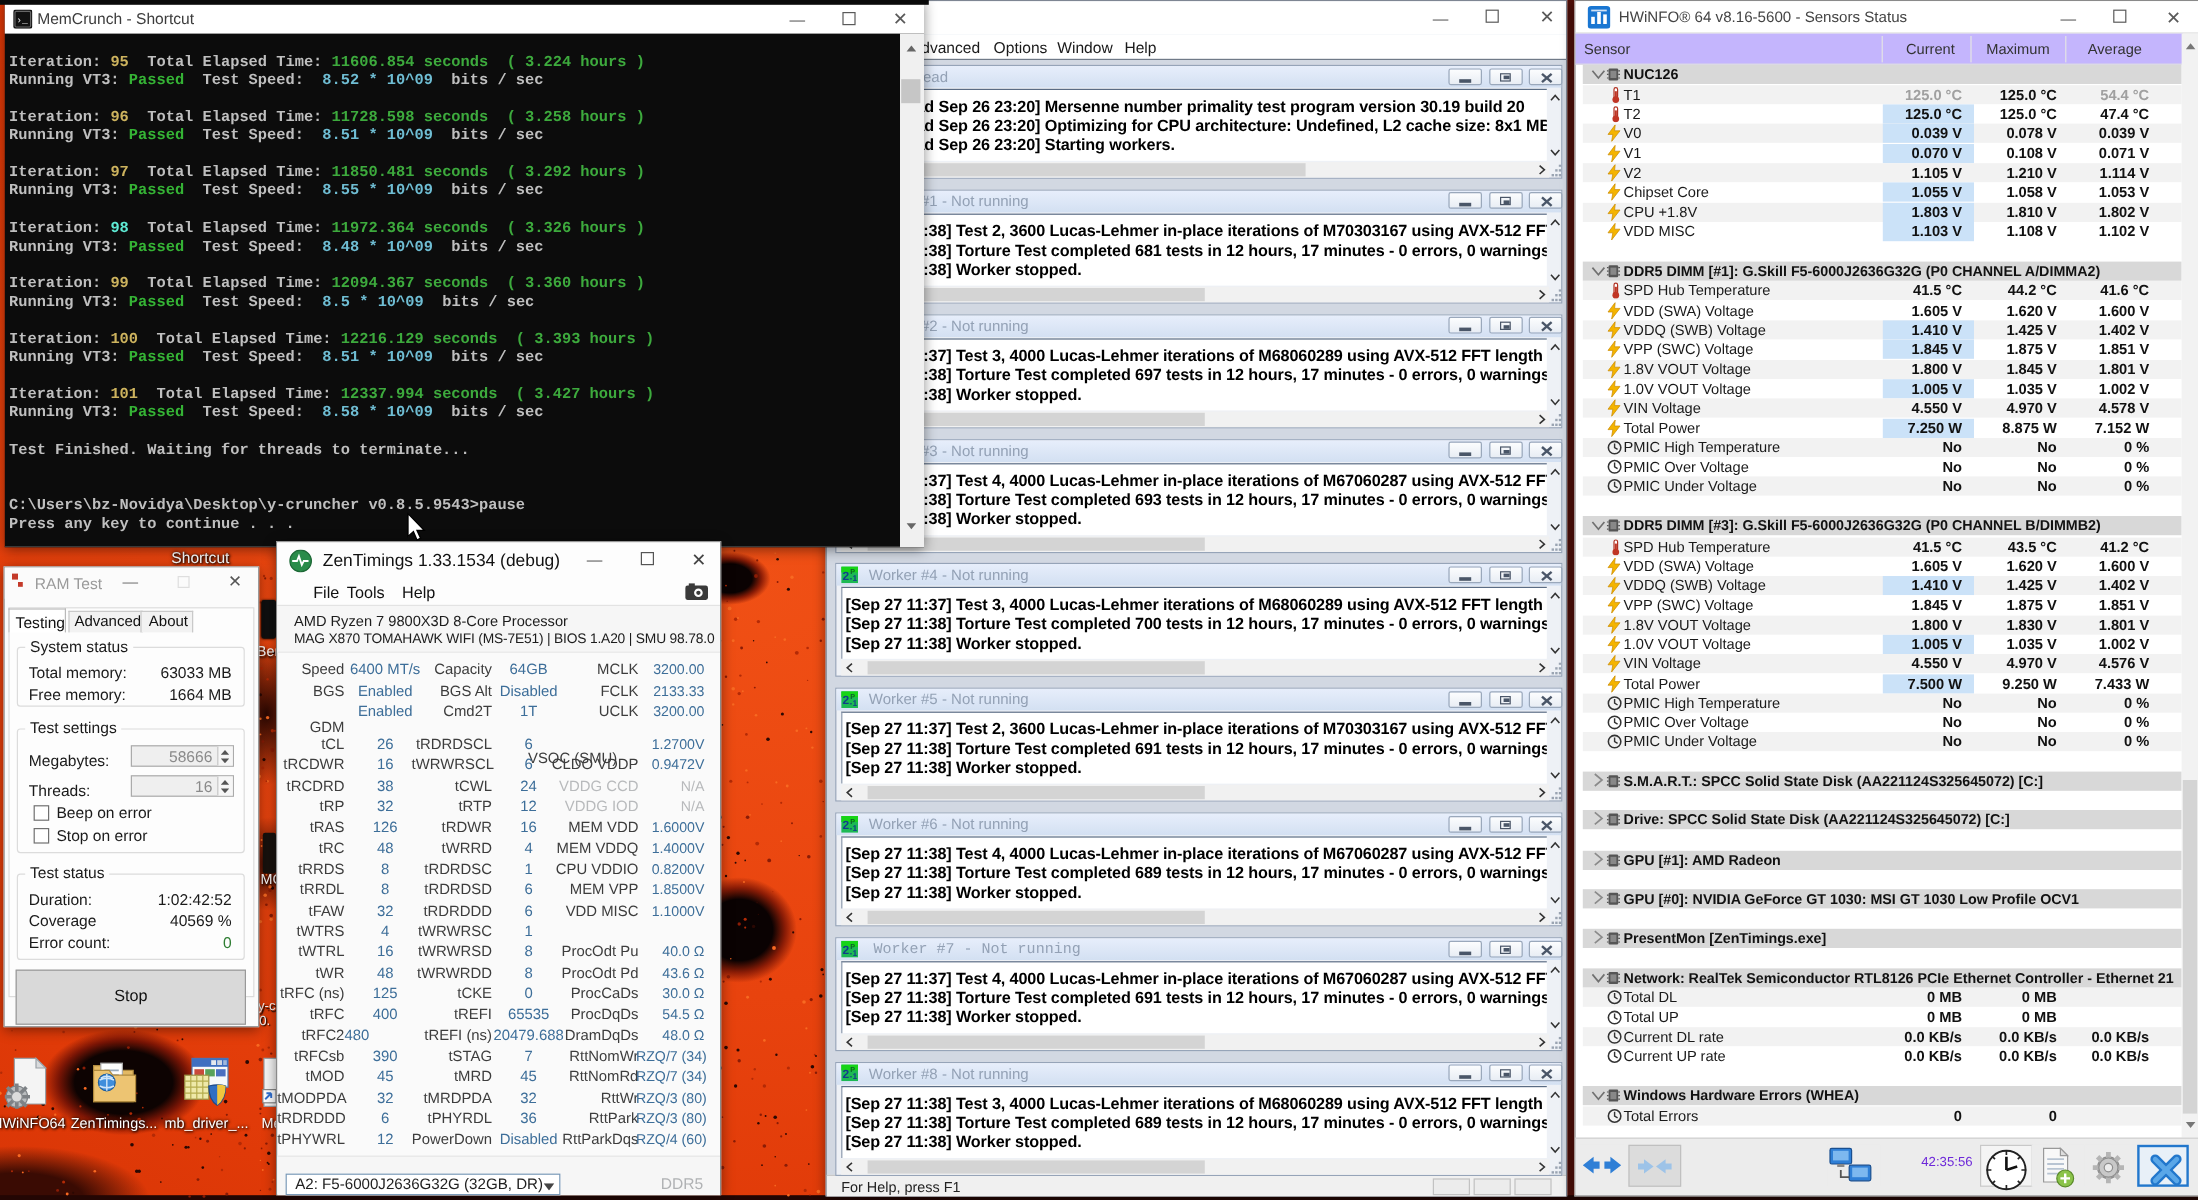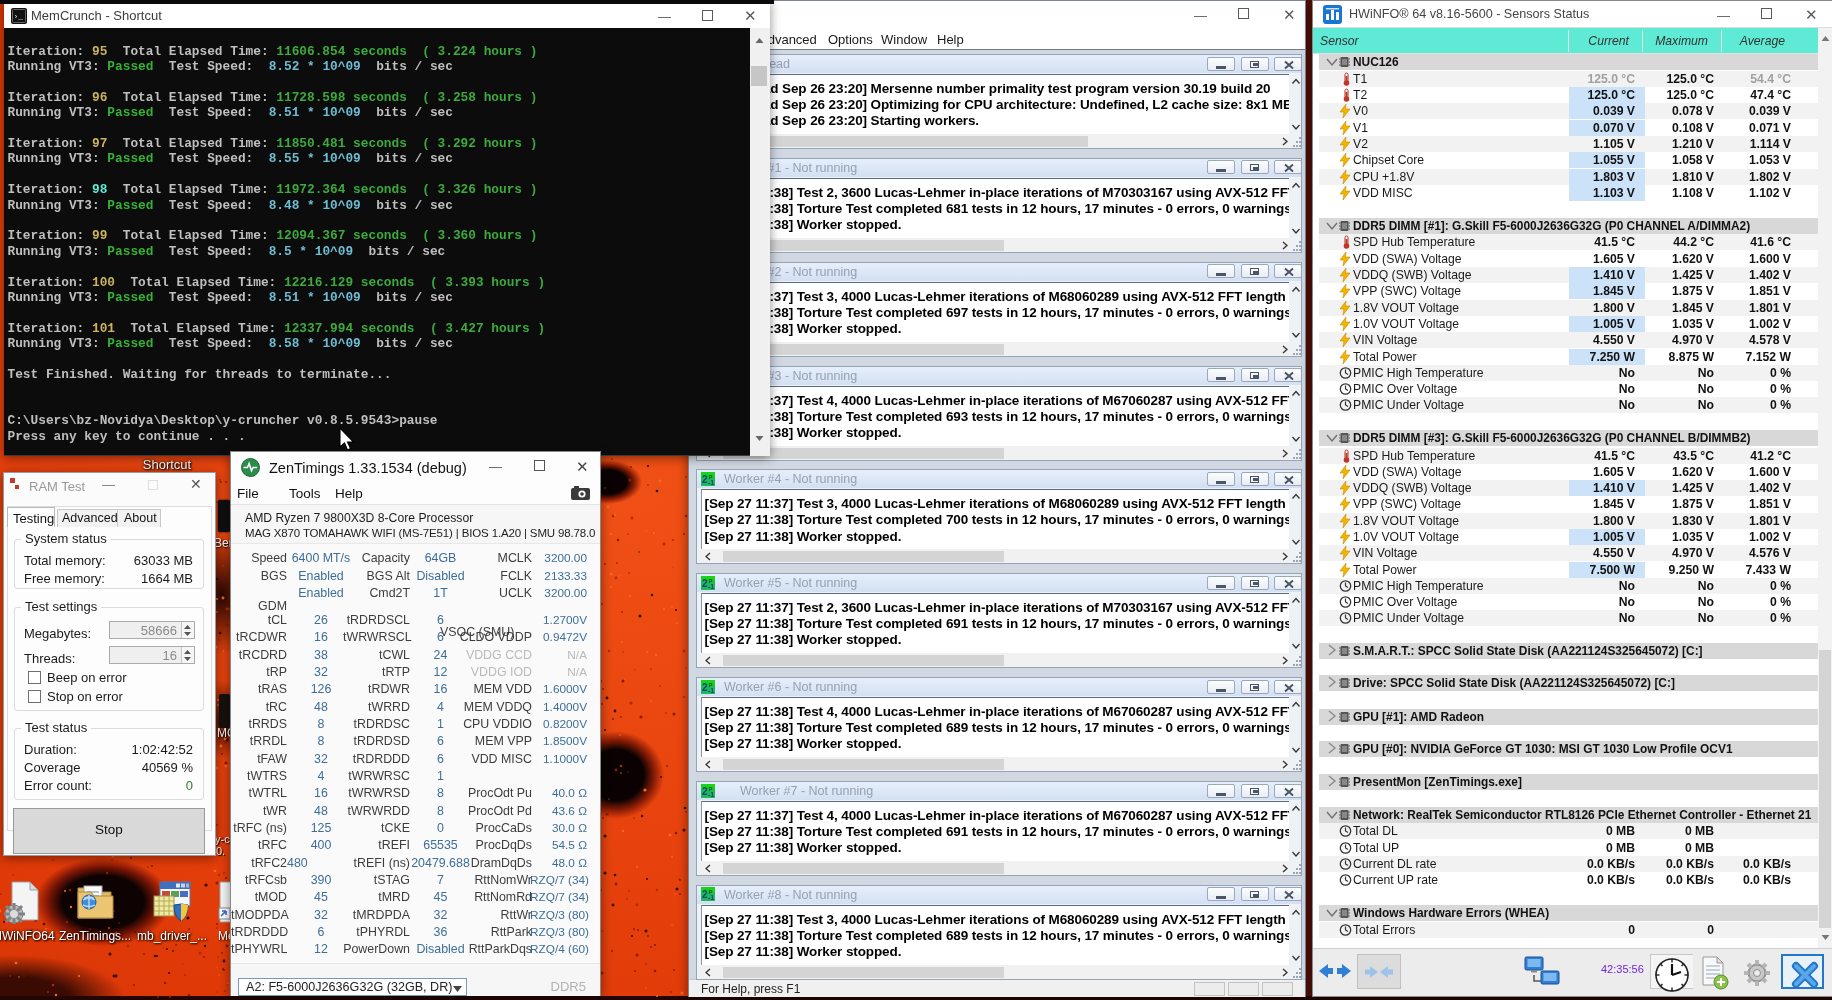--- a/index.html
+++ b/index.html
@@ -744,21 +744,21 @@
     </div>
     <div class="abs" style="left:7px;top:780px;width:606px;height:95px;background:#eef1f6;border:1px solid #96a4b8;">
       <div class="abs" style="left:0;top:0;width:604px;height:18px;background:linear-gradient(#e7eefb,#d3e0f2);">
         <svg width="14" height="14" viewBox="0 0 14 14" style="position:absolute;left:4px;top:1.5px">
           <rect width="14" height="14" fill="#1db954"></rect>
           <rect x="0" y="0" width="14" height="5" fill="#17d417"></rect>
           <text x="1" y="11" font-size="10" font-weight="bold" fill="#123d8a" font-family="Liberation Sans">2</text>
           <text x="7.5" y="6.5" font-size="6" font-weight="bold" fill="#0a5a2a" font-family="Liberation Sans">P</text>
           <text x="7" y="12.5" font-size="7" font-weight="bold" fill="#123d8a" font-family="Liberation Sans">-1</text>
         </svg>
-        <span class="abs" style="left:43px;top:2px;font-size:12.5px;color:#93a1b5;">Worker #7 - Not running</span>
+        <span class="abs" style="left:31px;top:2px;font-size:12.5px;color:#93a1b5;font-family:Liberation Mono, monospace;">Worker #7 - Not running</span>
         <span class="abs" style="left:510.0px;top:1.5px;width:28px;height:14px;background:linear-gradient(#fcfdfe,#e8edf4);border:1px solid #9aa8bb;border-radius:2px;">
           <span class="abs" style="left:8px;top:8px;width:10px;height:3px;background:#4a5668;"></span>
         </span>
         <span class="abs" style="left:543.5px;top:1.5px;width:28px;height:14px;background:linear-gradient(#fcfdfe,#e8edf4);border:1px solid #9aa8bb;border-radius:2px;">
           <span class="abs" style="left:8px;top:3px;width:9px;height:7px;border:1.5px solid #4a5668;"></span>
           <span class="abs" style="left:11px;top:5.5px;width:5px;height:3px;background:#4a5668;"></span>
         </span>
         <span class="abs" style="left:577.0px;top:1.5px;width:28px;height:14px;background:linear-gradient(#fcfdfe,#e8edf4);border:1px solid #9aa8bb;border-radius:2px;">
           <svg width="28" height="14" style="position:absolute;left:0;top:0">
             <g stroke="#4a5668" stroke-width="2">
@@ -907,21 +907,21 @@
         <circle cx="9.5" cy="9.5" r="9" fill="#2a8c4a"></circle>
         <circle cx="9.5" cy="9.5" r="9" fill="none" stroke="#1d6836" stroke-width="1"></circle>
         <path d="M2.5 9.5 h4 l1.6 -4 l2.4 7.2 l1.6 -3.2 h4" stroke="#fff" stroke-width="1.5" fill="none"></path>
       </svg>
       <span class="abs" style="left:38px;top:8px;font-size:14.5px;color:#111;">ZenTimings 1.33.1534 (debug)</span>
       <span class="abs gl" style="left:258px;top:8px;">—</span>
       <span class="abs" style="left:303px;top:8px;width:11px;height:11px;border:1.2px solid #555;"></span>
       <span class="abs" style="left:345px;top:6px;font-size:15px;color:#444;">✕</span>
     </div>
     <div class="abs" style="left:0;top:30px;width:369px;height:23px;background:#fdfdfd;border-bottom:1px solid #e3e3e3;font-size:13.5px;color:#111;">
-      <span class="abs" style="left:6px;top:4px;text-align:center;">File</span>
+      <span class="abs" style="left:30px;top:4px;text-align:center;">File</span>
       <span class="abs" style="left:58px;top:4px;">Tools</span>
       <span class="abs" style="left:104px;top:4px;">Help</span>
       <svg class="abs" style="left:340px;top:4px" width="19" height="14">
         <rect x="0" y="2" width="19" height="12" rx="2" fill="#3a3a3a"></rect>
         <rect x="3" y="0" width="5" height="3" fill="#3a3a3a"></rect>
         <circle cx="11" cy="8" r="3.6" fill="#fdfdfd"></circle>
         <circle cx="11" cy="8" r="1.8" fill="#3a3a3a"></circle>
       </svg>
     </div>
     <div class="abs" style="left:0;top:53px;width:369px;height:39px;background:#f6f6f6;border-bottom:1px solid #e8e8e8;">
@@ -1192,21 +1192,21 @@
           <rect x="8" y="5" width="3" height="10"></rect>
           <rect x="13" y="7" width="3" height="8"></rect>
         </g>
         <rect x="3" y="3" width="13" height="1.5" fill="#cfe2f5"></rect>
       </svg>
       <span class="abs" style="left:36px;top:6px;font-size:12.6px;color:#444;">HWiNFO® 64 v8.16-5600 - Sensors Status</span>
       <span class="abs gl" style="left:404px;top:8px;">—</span>
       <span class="abs" style="left:448px;top:7px;width:11px;height:11px;border:1.2px solid #5a5a5a;"></span>
       <span class="abs" style="left:492px;top:5px;font-size:15px;color:#5a5a5a;">✕</span>
     </div>
-    <div class="abs" style="left:0;top:27px;width:506px;height:26px;background:#5eead4;border-bottom:1px solid #e0e0e0;font-size:12.2px;color:#333;font-style:italic;">
+    <div class="abs" style="left:0;top:27px;width:506px;height:26px;background:#c4b5fd;border-bottom:1px solid #e0e0e0;font-size:12.2px;color:#333;">
       <span class="abs" style="left:7px;top:6px;">Sensor</span>
       <span class="abs" style="left:190px;top:6px;width:126px;text-align:right;">Current</span>
       <span class="abs" style="left:268px;top:6px;width:127px;text-align:right;">Maximum</span>
       <span class="abs" style="left:346px;top:6px;width:126px;text-align:right;">Average</span>
       <span class="abs" style="left:255px;top:2px;width:1px;height:22px;background:#e4e4e4;"></span>
       <span class="abs" style="left:329px;top:2px;width:1px;height:22px;background:#e4e4e4;"></span>
       <span class="abs" style="left:408px;top:2px;width:1px;height:22px;background:#e4e4e4;"></span>
     </div>
     <div class="abs" style="left:6px;top:53.4px;width:499px;height:16px;background:#d8d8d8;">
       <svg class="abs" style="left:7px;top:3px" width="12" height="10">

